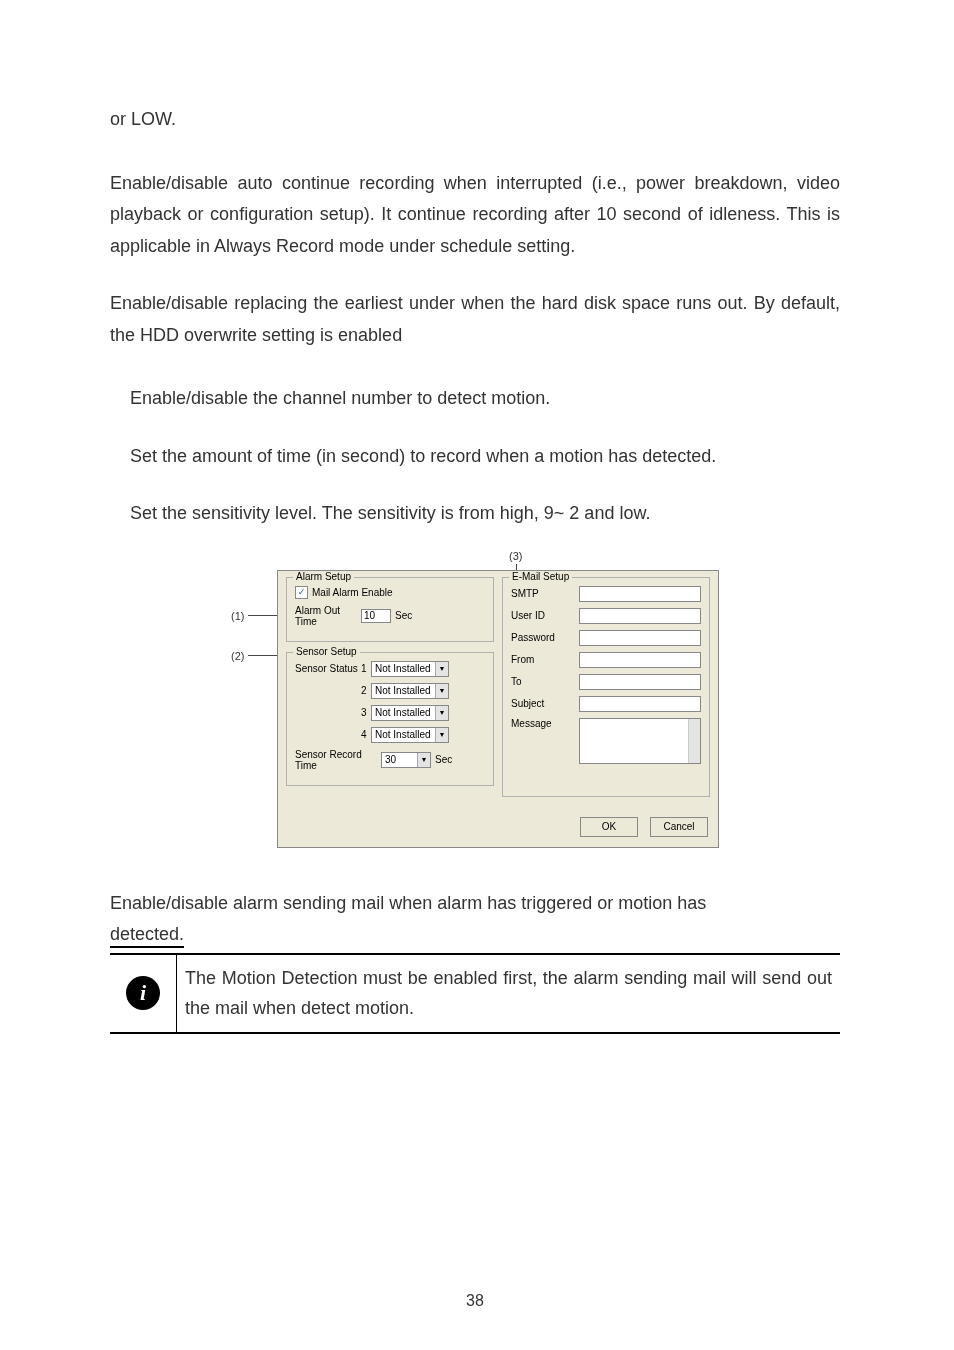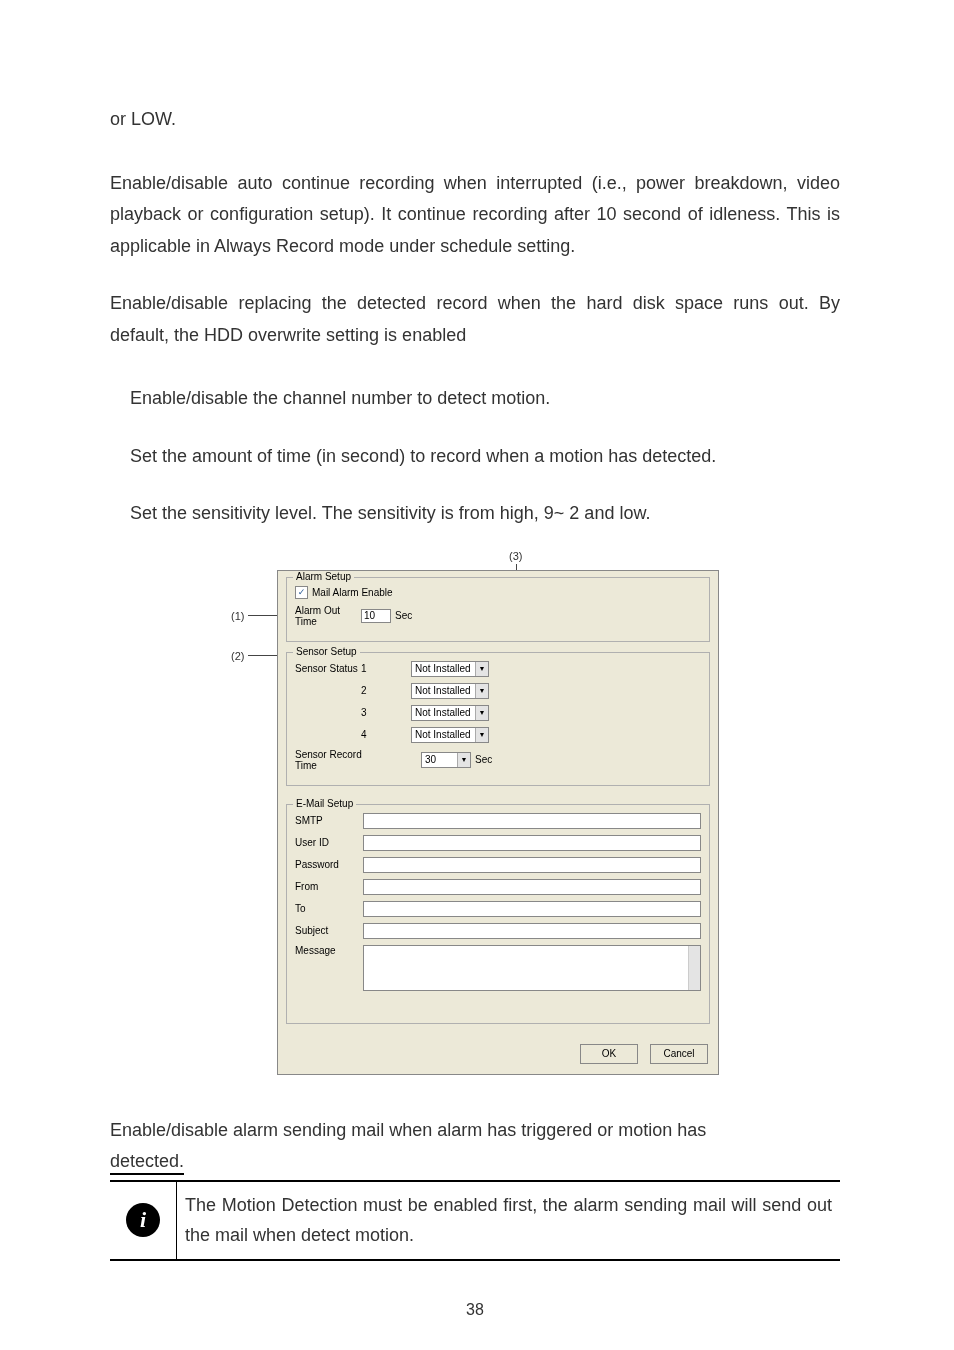--- a/index.html
+++ b/index.html
@@ -81,21 +81,20 @@
     align-items: center;
     justify-content: center;
     font-size: 9px;
     line-height: 1;
     color: #fff;
   }
   .dialog-body {
     display: flex;
     padding: 6px 8px 4px 8px;
     gap: 8px;
-    flex-direction: column;
   }
   .col {
     flex: 1;
   }
   .groupbox {
     border: 1px solid #b0b0b0;
     margin-bottom: 10px;
     padding: 8px;
     position: relative;
   }
@@ -150,21 +149,20 @@
     width: 78px;
     height: 16px;
     border: 1px solid #888;
     background: #fff;
     display: inline-flex;
     align-items: center;
     justify-content: space-between;
     padding-left: 3px;
     font-size: 10px;
     box-sizing: border-box;
-    margin-left: 40px;
   }
   .select .arr {
     width: 12px;
     height: 14px;
     background: #e4e4e4;
     border-left: 1px solid #aaa;
     display: flex;
     align-items: center;
     justify-content: center;
     font-size: 7px;
@@ -255,21 +253,21 @@
 
 <div class="page">
 
   <p class="body-text">or LOW.</p>
 
   <div class="gap-small"></div>
 
   <p class="body-text">Enable/disable auto continue recording when interrupted (i.e., power breakdown, video playback or configuration setup). It continue recording after 10 second of idleness. This is applicable in Always Record mode under schedule setting.</p>
 
 
-  <p class="body-text">Enable/disable replacing the detected record when the hard disk space runs out. By default, the HDD overwrite setting is enabled</p>
+  <p class="body-text">Enable/disable replacing the earliest under when the hard disk space runs out. By default, the HDD overwrite setting is enabled</p>
 
   <div class="gap-small"></div>
 
   <p class="body-text indent">Enable/disable the channel number to detect motion.</p>
   <p class="body-text indent">Set the amount of time (in second) to record when a motion has detected.</p>
   <p class="body-text indent">Set the sensitivity level. The sensitivity is from high, 9~ 2 and low.</p>
 
   <div class="screenshot-wrap">
     <div class="annos">
       <div class="anno-row" style="margin-top:6px;">

